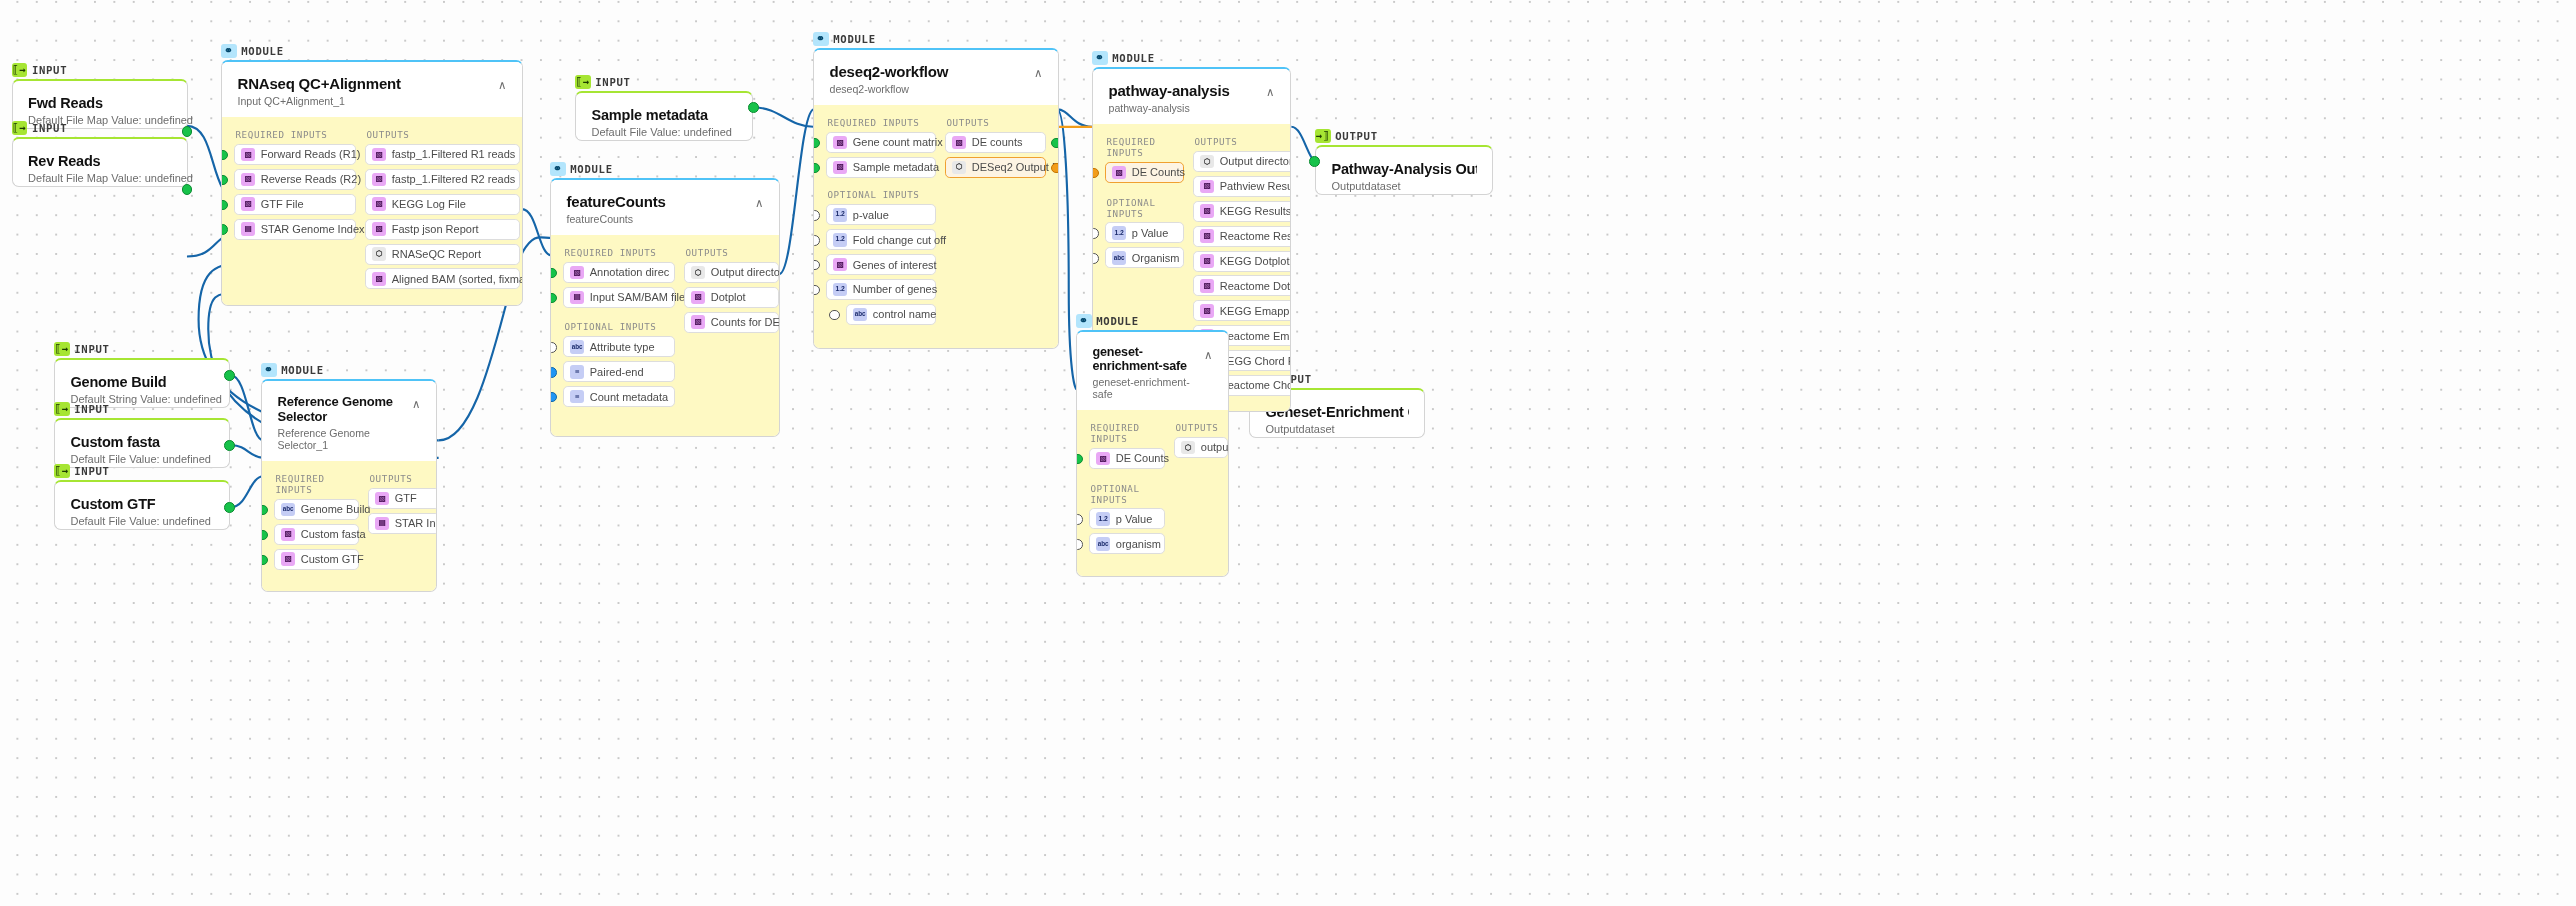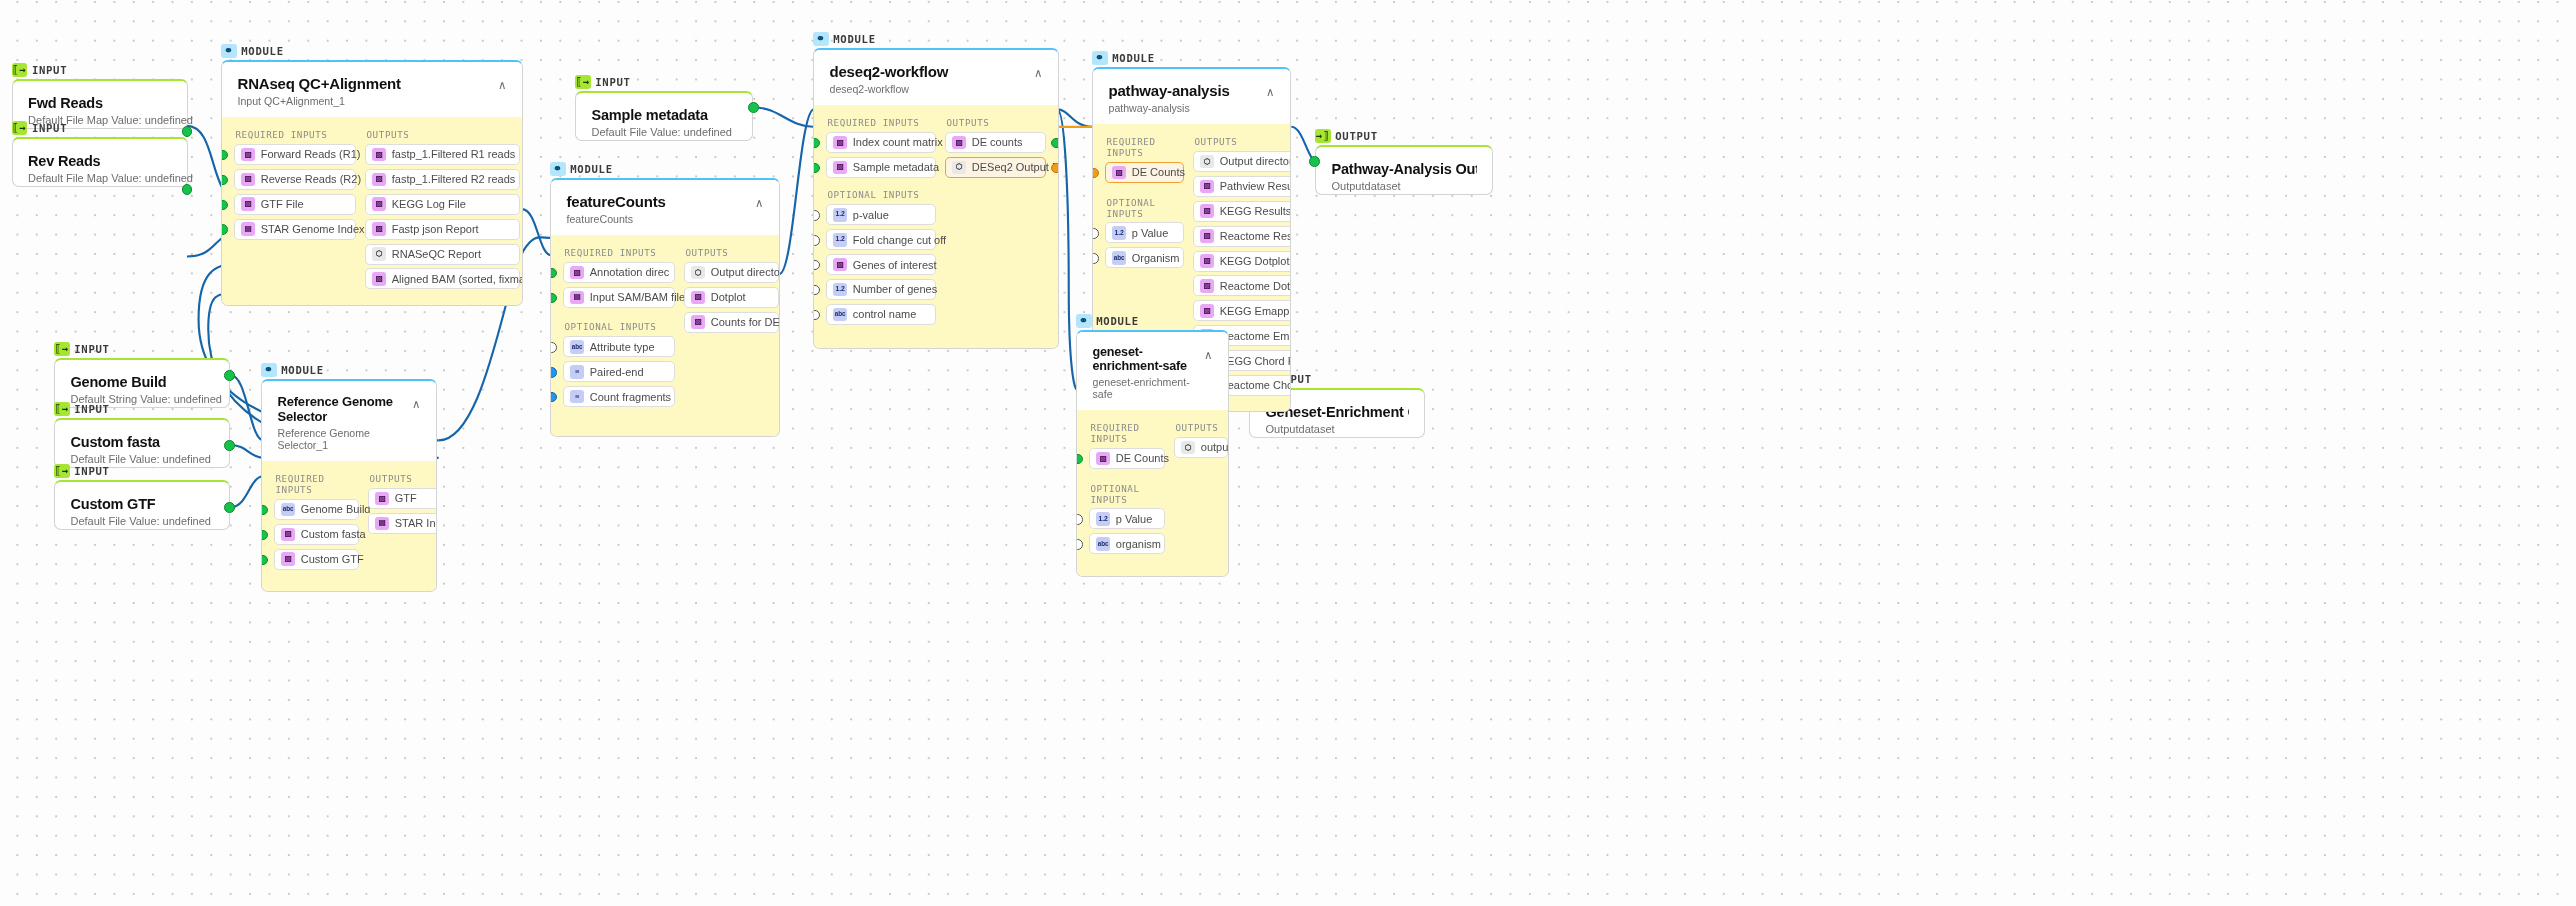--- a/index.html
+++ b/index.html
@@ -299,21 +299,21 @@
                 <span class="rlabel">Attribute type</span>
                 <div class="port" style="top: 4.8px; left: -17.4px;"></div>
               </div>
               <div class="row" style="position: relative;">
                 <span class="ico bool">≡</span>
                 <span class="rlabel">Paired-end</span>
                 <div class="port blue" style="top: 4.8px; left: -17.4px;"></div>
               </div>
               <div class="row" style="position: relative;">
                 <span class="ico bool">≡</span>
-                <span class="rlabel">Count fragments</span>
+                <span class="rlabel">Count metadata</span>
                 <div class="port blue" style="top: 4.8px; left: -17.4px;"></div>
               </div>
             </div>
       </div>
       <div class="col" style="width:95px;">
         <div class="sect">OUTPUTS</div>
         <div>
               <div class="row" style="position: relative;">
                 <span class="ico dir">⬡</span>
                 <span class="rlabel">Output directory</span>
@@ -344,21 +344,21 @@
         <div class="mod-sub">deseq2-workflow</div>
       </div>
       <div class="chev">∧</div>
     </div>
     <div class="mod-body" style="padding-bottom:19.4px;">
       <div class="col" style="width:110px;">
         <div class="sect">REQUIRED INPUTS</div>
         <div>
               <div class="row" style="position: relative;">
                 <span class="ico file">▧</span>
-                <span class="rlabel">Index count matrix</span>
+                <span class="rlabel">Gene count matrix</span>
                 <div class="port on" style="top: 4.8px; left: -17.4px;"></div>
               </div>
               <div class="row" style="position: relative;">
                 <span class="ico file">▧</span>
                 <span class="rlabel">Sample metadata</span>
                 <div class="port on" style="top: 4.8px; left: -17.4px;"></div>
               </div>
             </div>
         <div class="sect" style="margin-top:7.7px;">OPTIONAL INPUTS</div>
         <div>
@@ -375,21 +375,21 @@
               <div class="row" style="position: relative;">
                 <span class="ico file">▧</span>
                 <span class="rlabel">Genes of interest</span>
                 <div class="port" style="top: 4.8px; left: -17.4px;"></div>
               </div>
               <div class="row" style="position: relative;">
                 <span class="ico num">1.2</span>
                 <span class="rlabel">Number of genes</span>
                 <div class="port" style="top: 4.8px; left: -17.4px;"></div>
               </div>
-              <div class="row" style="position: relative;">
+              <div class="row" style="position: relative; margin-left: 20px;">
                 <span class="ico str">abc</span>
                 <span class="rlabel">control name</span>
                 <div class="port" style="top: 4.8px; left: -17.4px;"></div>
               </div>
             </div>
       </div>
       <div class="col" style="width:101px;">
         <div class="sect">OUTPUTS</div>
         <div>
               <div class="row" style="position: relative;">

